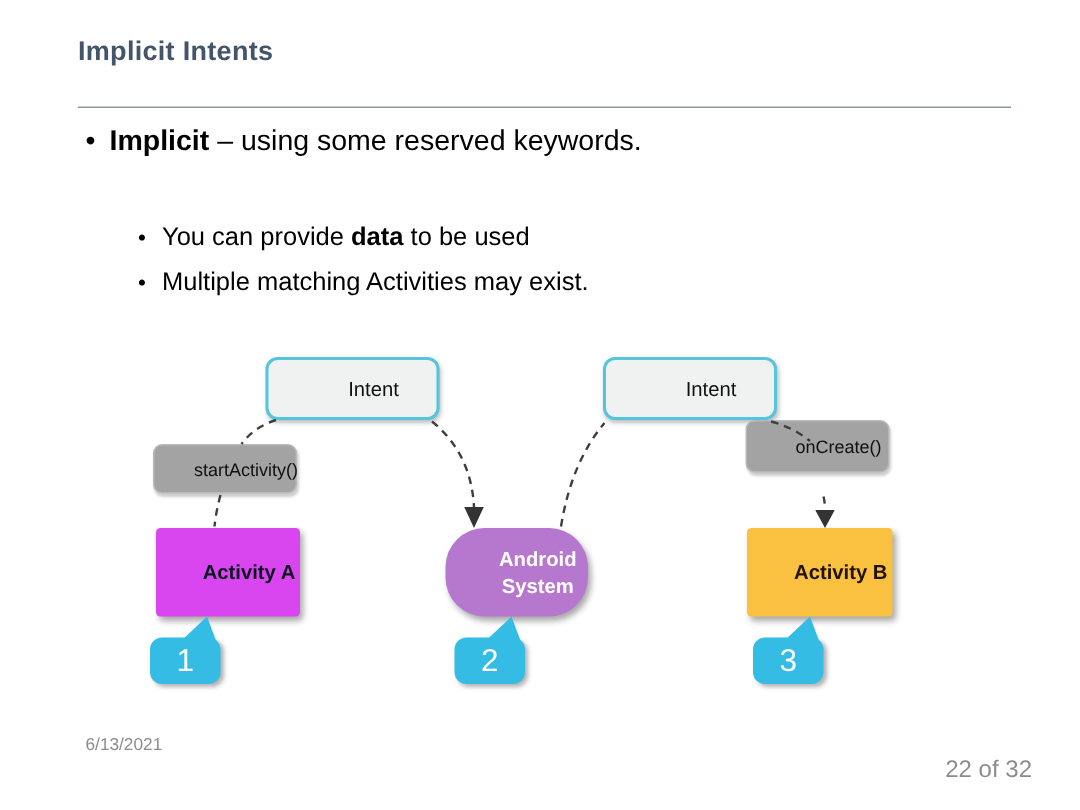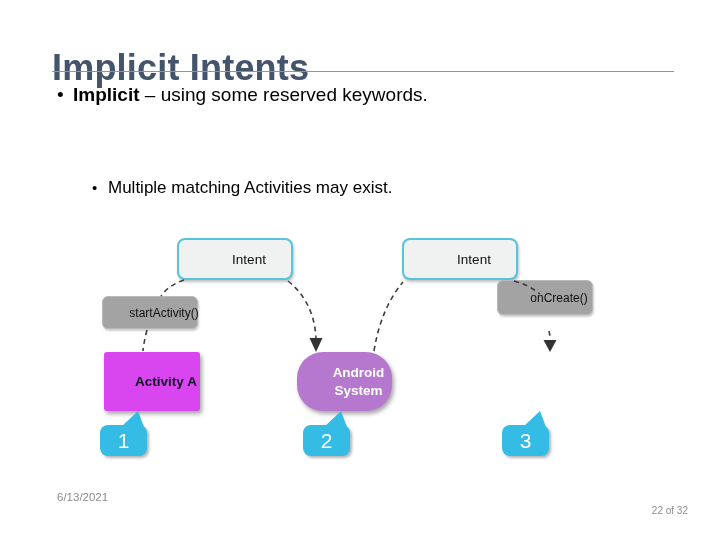--- a/index.html
+++ b/index.html
@@ -3,21 +3,21 @@
 <meta charset="utf-8">
 <style>
   html,body{margin:0;padding:0;background:#ffffff;}
   .slide{
     position:relative;width:720px;height:540px;background:#ffffff;
     font-family:"Liberation Sans",sans-serif;overflow:hidden;
   }
   
   .title{
     position:absolute;left:52px;top:24px;
-    font-size:36px;font-weight:bold;color:#44546a;letter-spacing:.2px;margin-top:23px;
+    font-size:18px;font-weight:bold;color:#44546a;letter-spacing:.2px;
   }
   .title-rule{
     position:absolute;left:52px;top:71px;width:622px;height:1px;
     background:#8a96a4;
   }
   
   .bullet-main{
     position:absolute;left:57px;top:84px;font-size:19px;color:#000;
     white-space:nowrap;
   }
@@ -58,51 +58,55 @@
     position:absolute;top:425px;width:47px;height:31px;background:#35bce4;
     border-radius:8px;color:#fff;font-size:21px;font-weight:300;
     display:flex;align-items:center;justify-content:center;
     box-shadow:2px 2px 3px rgba(0,0,0,.3);
   }
   .badge-1{left:100px}.badge-2{left:303px}.badge-3{left:502px}
   
   .overlay{position:absolute;left:0;top:0;pointer-events:none;}
   
   .footer-date{position:absolute;left:57px;top:491px;font-size:11.5px;color:#8c8c8c;}
-  .footer-page{position:absolute;right:32px;top:505px;font-size:10px;color:#8c8c8c;}
+  .footer-page{position:absolute;right:32px;top:505px;font-size:16px;color:#8c8c8c;}
 </style>
 </head>
 <body>
 
 <div class="slide">
 
   <div class="title">Implicit Intents</div>
   <div class="title-rule"></div>
 
   <div class="bullet-main">
     <span class="marker">•</span><b>Implicit</b><span> – using some reserved keywords.</span>
   </div>
 
+  <div class="bullet-sub sub2">
+    <span class="marker">•</span><span>You can provide </span><b>data</b><span> to be used</span>
+  </div>
   <div class="bullet-sub sub3">
     <span class="marker">•</span><span>Multiple matching Activities may exist.</span><b></b><span></span>
   </div>
 
   <div class="dbox intent intent-left">Intent</div>
   <div class="dbox intent intent-right">Intent</div>
 
   <div class="dbox method start-activity">startActivity()</div>
   <div class="dbox method on-create">onCreate()</div>
 
   <div class="dbox activity activity-a">Activity A</div>
   <div class="dbox activity android-system">
     <div>
       <div>Android</div>
       <div>System</div>
     </div>
   </div>
+  <div class="dbox activity activity-b">Activity B</div>
 
   <div class="badge badge-1">1</div>
   <div class="badge badge-2">2</div>
   <div class="badge badge-3">3</div>
 
   <svg class="overlay" width="720" height="540" viewBox="0 0 720 540">
     <g stroke="#3e3e3e" stroke-width="1.6" fill="none" stroke-dasharray="5,4">
       <path d="M 184,280 Q 169,285 161,296"></path>
       <path d="M 147,330 Q 144,341 143,351"></path>
       <path d="M 288,281 Q 314,302 316,338"></path>

